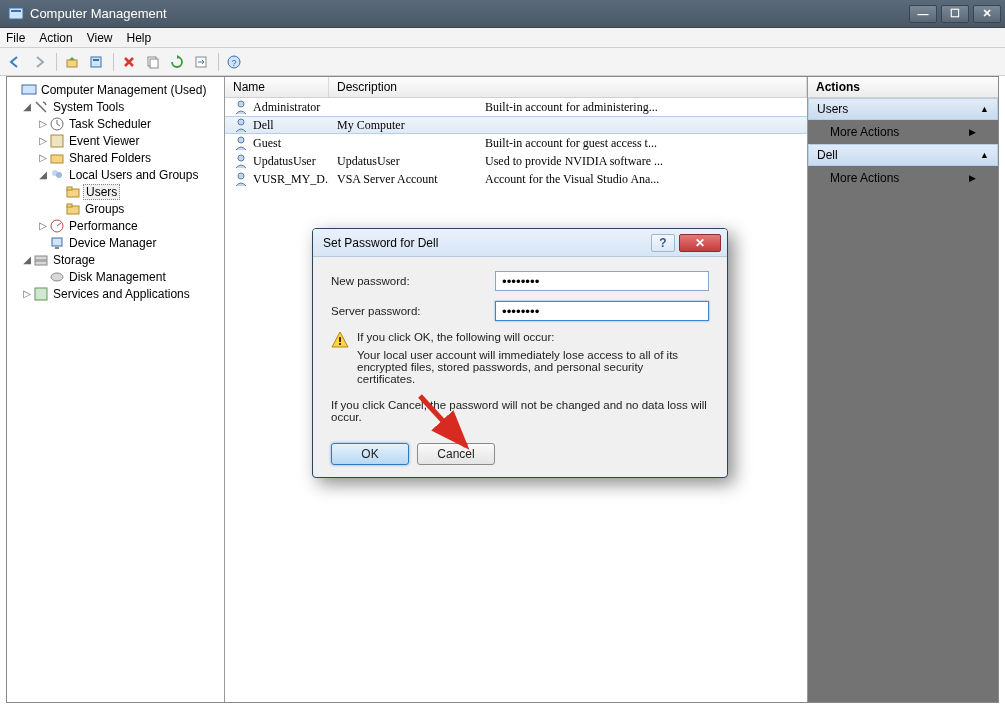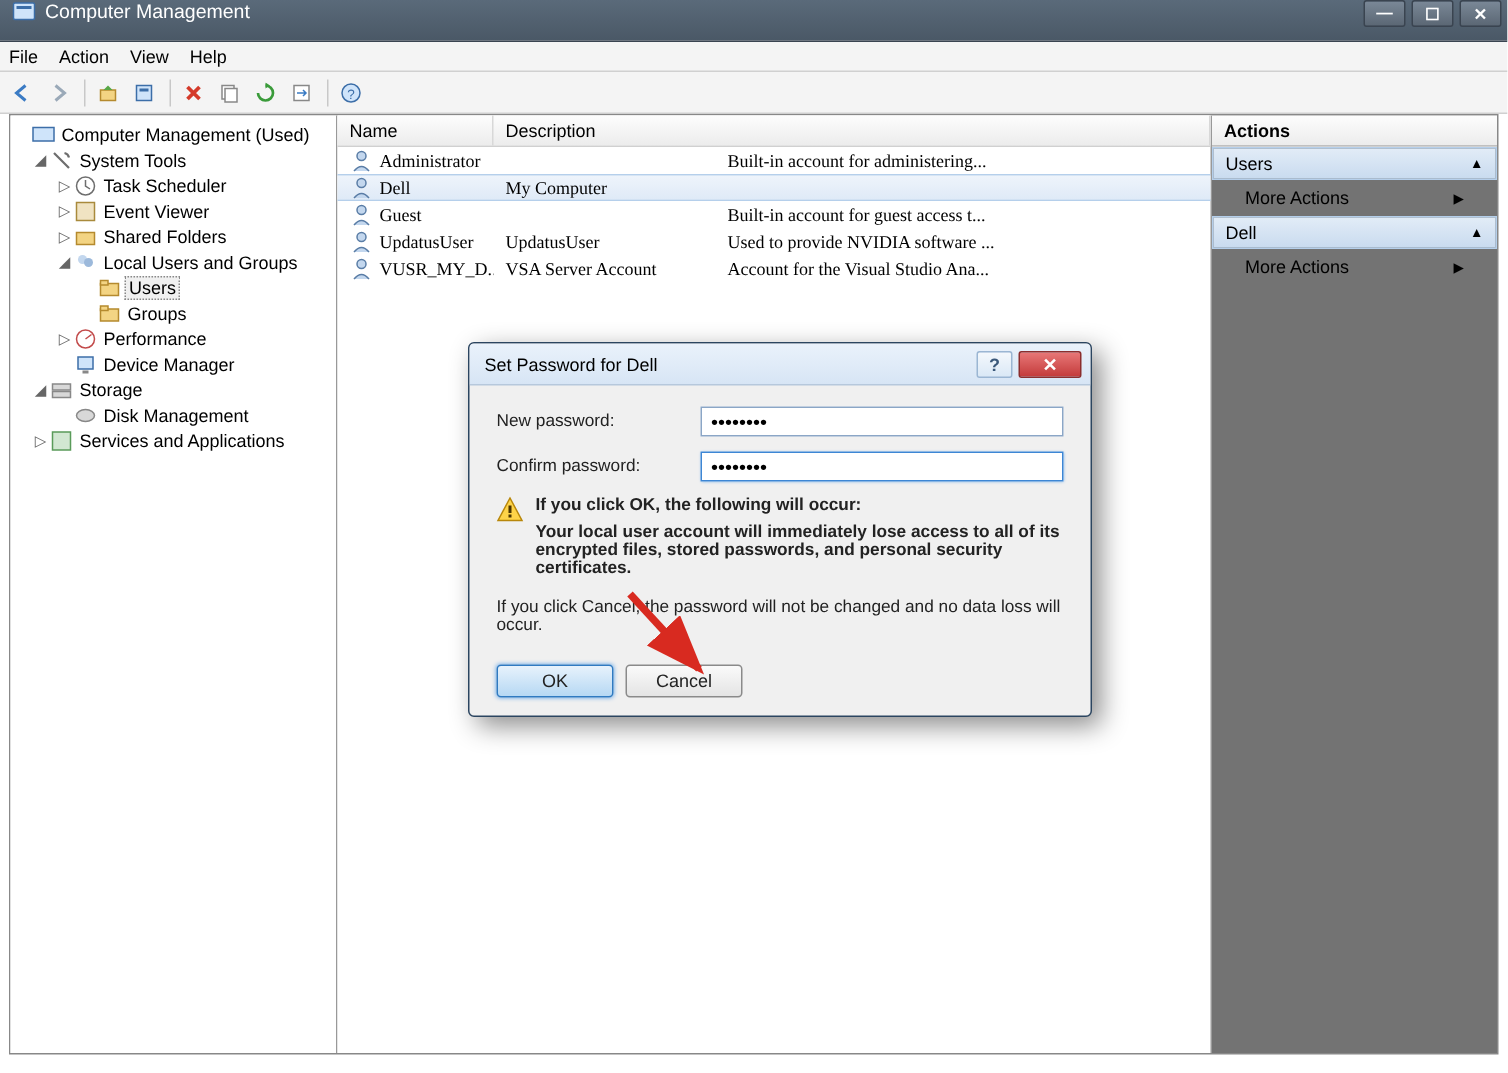--- a/index.html
+++ b/index.html
@@ -10,21 +10,21 @@
     background: #fff;
     width: 1005px; height: 715px;
     overflow: hidden;
     position: relative;
   }
   
   .titlebar {
     height: 28px;
     background: linear-gradient(to bottom, #5a6a7a 0%, #4a5866 100%);
     border-bottom: 1px solid #3a4450;
-    display: flex; align-items: flex-start;
+    display: flex; align-items: center;
     padding: 0 4px 0 8px;
     color: #fff;
   }
   .titlebar .app-icon { width:16px; height:16px; margin-right:6px; display:inline-block; }
   .titlebar .title { flex: 1; font-size: 13px; }
   .winbtn {
     width: 28px; height: 18px; margin-left: 4px;
     background: linear-gradient(to bottom,#7a8897,#5b6774);
     border: 1px solid #3a4450; border-radius:2px;
     display:flex; align-items:center; justify-content:center;
@@ -117,28 +117,28 @@
     background:linear-gradient(#f4f8fc,#dae8f6);
     display:flex;align-items:center;justify-content:center;margin-right:4px;
     font-weight:bold;color:#3a587a;
   }
   .dlg-close {
     width:42px;height:18px;border:1px solid #8b2e2e;border-radius:2px;
     background:linear-gradient(#e87777,#c33b3b);
     display:flex;align-items:center;justify-content:center;color:#fff;font-weight:bold;
   }
   .dlg-body { padding:14px 18px 12px 18px; font-size:11.5px; color:#222;}
-  .form-row { display:flex; align-items:center; margin-bottom:10px; }
+  .form-row { display:flex; align-items:center; margin-bottom:10px;gap:28px; }
   .form-row label { width:136px; }
   .form-row input {
     flex:1; height:20px; border:1px solid #8ba6c6;
     padding:2px 6px; font-family:inherit;
   }
   .form-row input.focus { border:1px solid #3d86d4; box-shadow:0 0 2px #67a8e8;}
-  .warn-row{display:flex;align-items:flex-start;margin:6px 0 4px 0;font-weight:bold;}
+  .warn-row{display:flex;align-items:flex-start;margin:6px 12px 4px 0;}
   .warn-icon{width:18px;height:18px;margin-right:8px;flex-shrink:0;}
   .dlg-buttons {
     display:flex; gap:8px; margin-top:20px;
   }
   .btn {
     width:78px; height:22px; font-size:12px;
     border:1px solid #8a8a8a; border-radius:3px;
     background:linear-gradient(#fafafa,#e4e4e4);
     display:flex;align-items:center;justify-content:center;
   }
@@ -464,21 +464,21 @@
       <span class="txt">Set Password for Dell</span>
       <div class="dlg-help">?</div>
       <div class="dlg-close">✕</div>
     </div>
     <div class="dlg-body">
       <div class="form-row">
         <label>New password:</label>
         <input type="text" value="••••••••" style="">
       </div>
       <div class="form-row">
-        <label>Confirm password:</label>
+        <label>Server password:</label>
         <input class="focus" type="text" value="••••••••" style="">
       </div>
       <div class="warn-row">
         <span class="warn-icon">
           <svg width="18" height="18">
               <path d="M9 1 L17 16 L1 16 Z" fill="#fed349" stroke="#b8870b"></path>
               <rect x="8" y="6" width="2" height="5" fill="#4a3400"></rect>
               <rect x="8" y="12" width="2" height="2" fill="#4a3400"></rect>
             </svg>
         </span>

